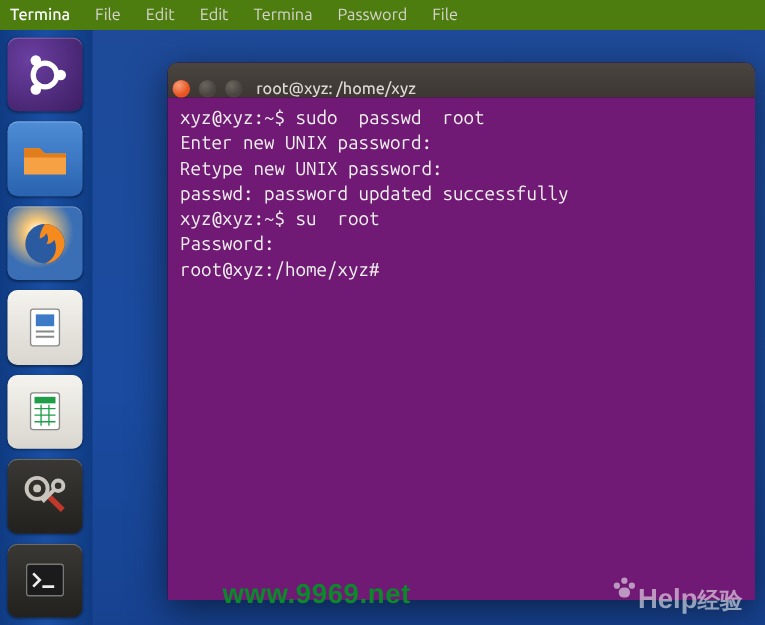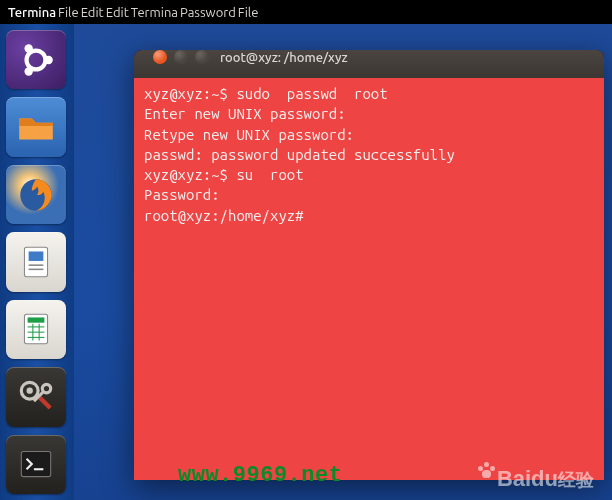--- a/index.html
+++ b/index.html
@@ -6,27 +6,27 @@
   body {
     width: 612px;
     height: 500px;
     background: #1a4c9e;
     font-family: Ubuntu, "Segoe UI", sans-serif;
     overflow: hidden;
     position: relative;
   }
   .menubar {
     height: 24px;
-    background: #000000;
+    background: #4d7c0f;
     display: flex;
     align-items: center;
     padding: 0 8px;
     color: #d8d4cf;
     font-size: 13px;
-    gap: 2px;
+    gap: 20px;
   }
   .menubar .app-name { color: #ffffff; font-weight: 500; }
   .menubar span { cursor: default; }
 
   .desktop-area {
     position: absolute;
     top: 24px; left: 0; right: 0; bottom: 0;
     background: linear-gradient(180deg, #1e4a99 0%, #1a4ba0 60%, #174290 100%);
   }
 
@@ -63,50 +63,50 @@
     width: 470px; height: 430px;
     border-radius: 8px 8px 0 0;
     background: #2c001e;
     box-shadow: 0 8px 30px rgba(0,0,0,0.5);
     overflow: hidden;
   }
   .term-titlebar {
     height: 28px;
     background: linear-gradient(#4a4541, #3c3733);
     display: flex;
-    align-items: flex-start;
-    padding: 0 19px;
+    align-items: flex-end;
+    padding: 0 4px;
     gap: 7px;
     color: #dcd8d2;
     font-size: 13px;
     font-weight: 500;
   }
   .wbtn { width: 14px; height: 14px; border-radius: 50%; display:inline-block; }
   .wbtn.close { background: radial-gradient(circle at 35% 30%, #f79e7a, #e95420 60%); }
   .wbtn.min, .wbtn.max { background: radial-gradient(circle at 35% 30%, #6b655f, #4a4540 60%); }
   .term-title { margin-left: 4px; }
 
   .term-body {
     padding: 6px 10px;
     font-family: "Ubuntu Mono", "DejaVu Sans Mono", monospace;
     font-size: 15px;
     line-height: 1.35;
     color: #eeeeec;
     white-space: pre;
     height: calc(100% - 28px);
-    background: #ef4444;
+    background: #701a75;
   }
 
   .watermark-url {
     position: absolute;
     left: 178px; bottom: 12px;
     font-size: 22px;
     font-weight: 600;
     color: #0a8a2a;
-    font-family: Liberation Mono, monospace;
+    font-family: Liberation Sans, sans-serif;
     letter-spacing: 0.5px;
   }
   .watermark-baidu {
     position: absolute;
     right: 18px; bottom: 10px;
     text-align: right;
     color: rgba(255,255,255,0.55);
     font-family: Arial, sans-serif;
   }
   .watermark-baidu .big { font-size: 22px; font-weight: bold; line-height:1; }
@@ -204,17 +204,17 @@
 <span data-interactable="false">Retype new UNIX password:</span>
 <span data-interactable="false">passwd: password updated successfully</span>
 <span data-interactable="false">xyz@xyz:~$ su  root</span>
 <span data-interactable="false">Password:</span>
 <span data-interactable="false">root@xyz:/home/xyz#</span></div>
   </div>
 
   <div class="watermark-url" data-interactable="false">www.9969.net</div>
   <div class="watermark-baidu" data-interactable="false">
     <div class="big">
-      <span class="paw" data-interactable="false"><span class="p1"></span><span class="p2"></span><span class="p3"></span><span class="p4"></span></span><span data-interactable="false">Baidu</span><span class="cn" data-interactable="false">经验</span>
+      <span class="paw" data-interactable="false"><span class="p1"></span><span class="p2"></span><span class="p3"></span><span class="p4"></span></span><span data-interactable="false">Help</span><span class="cn" data-interactable="false">经验</span>
     </div>
   </div>
 
 </div>
 
 </body></html>

